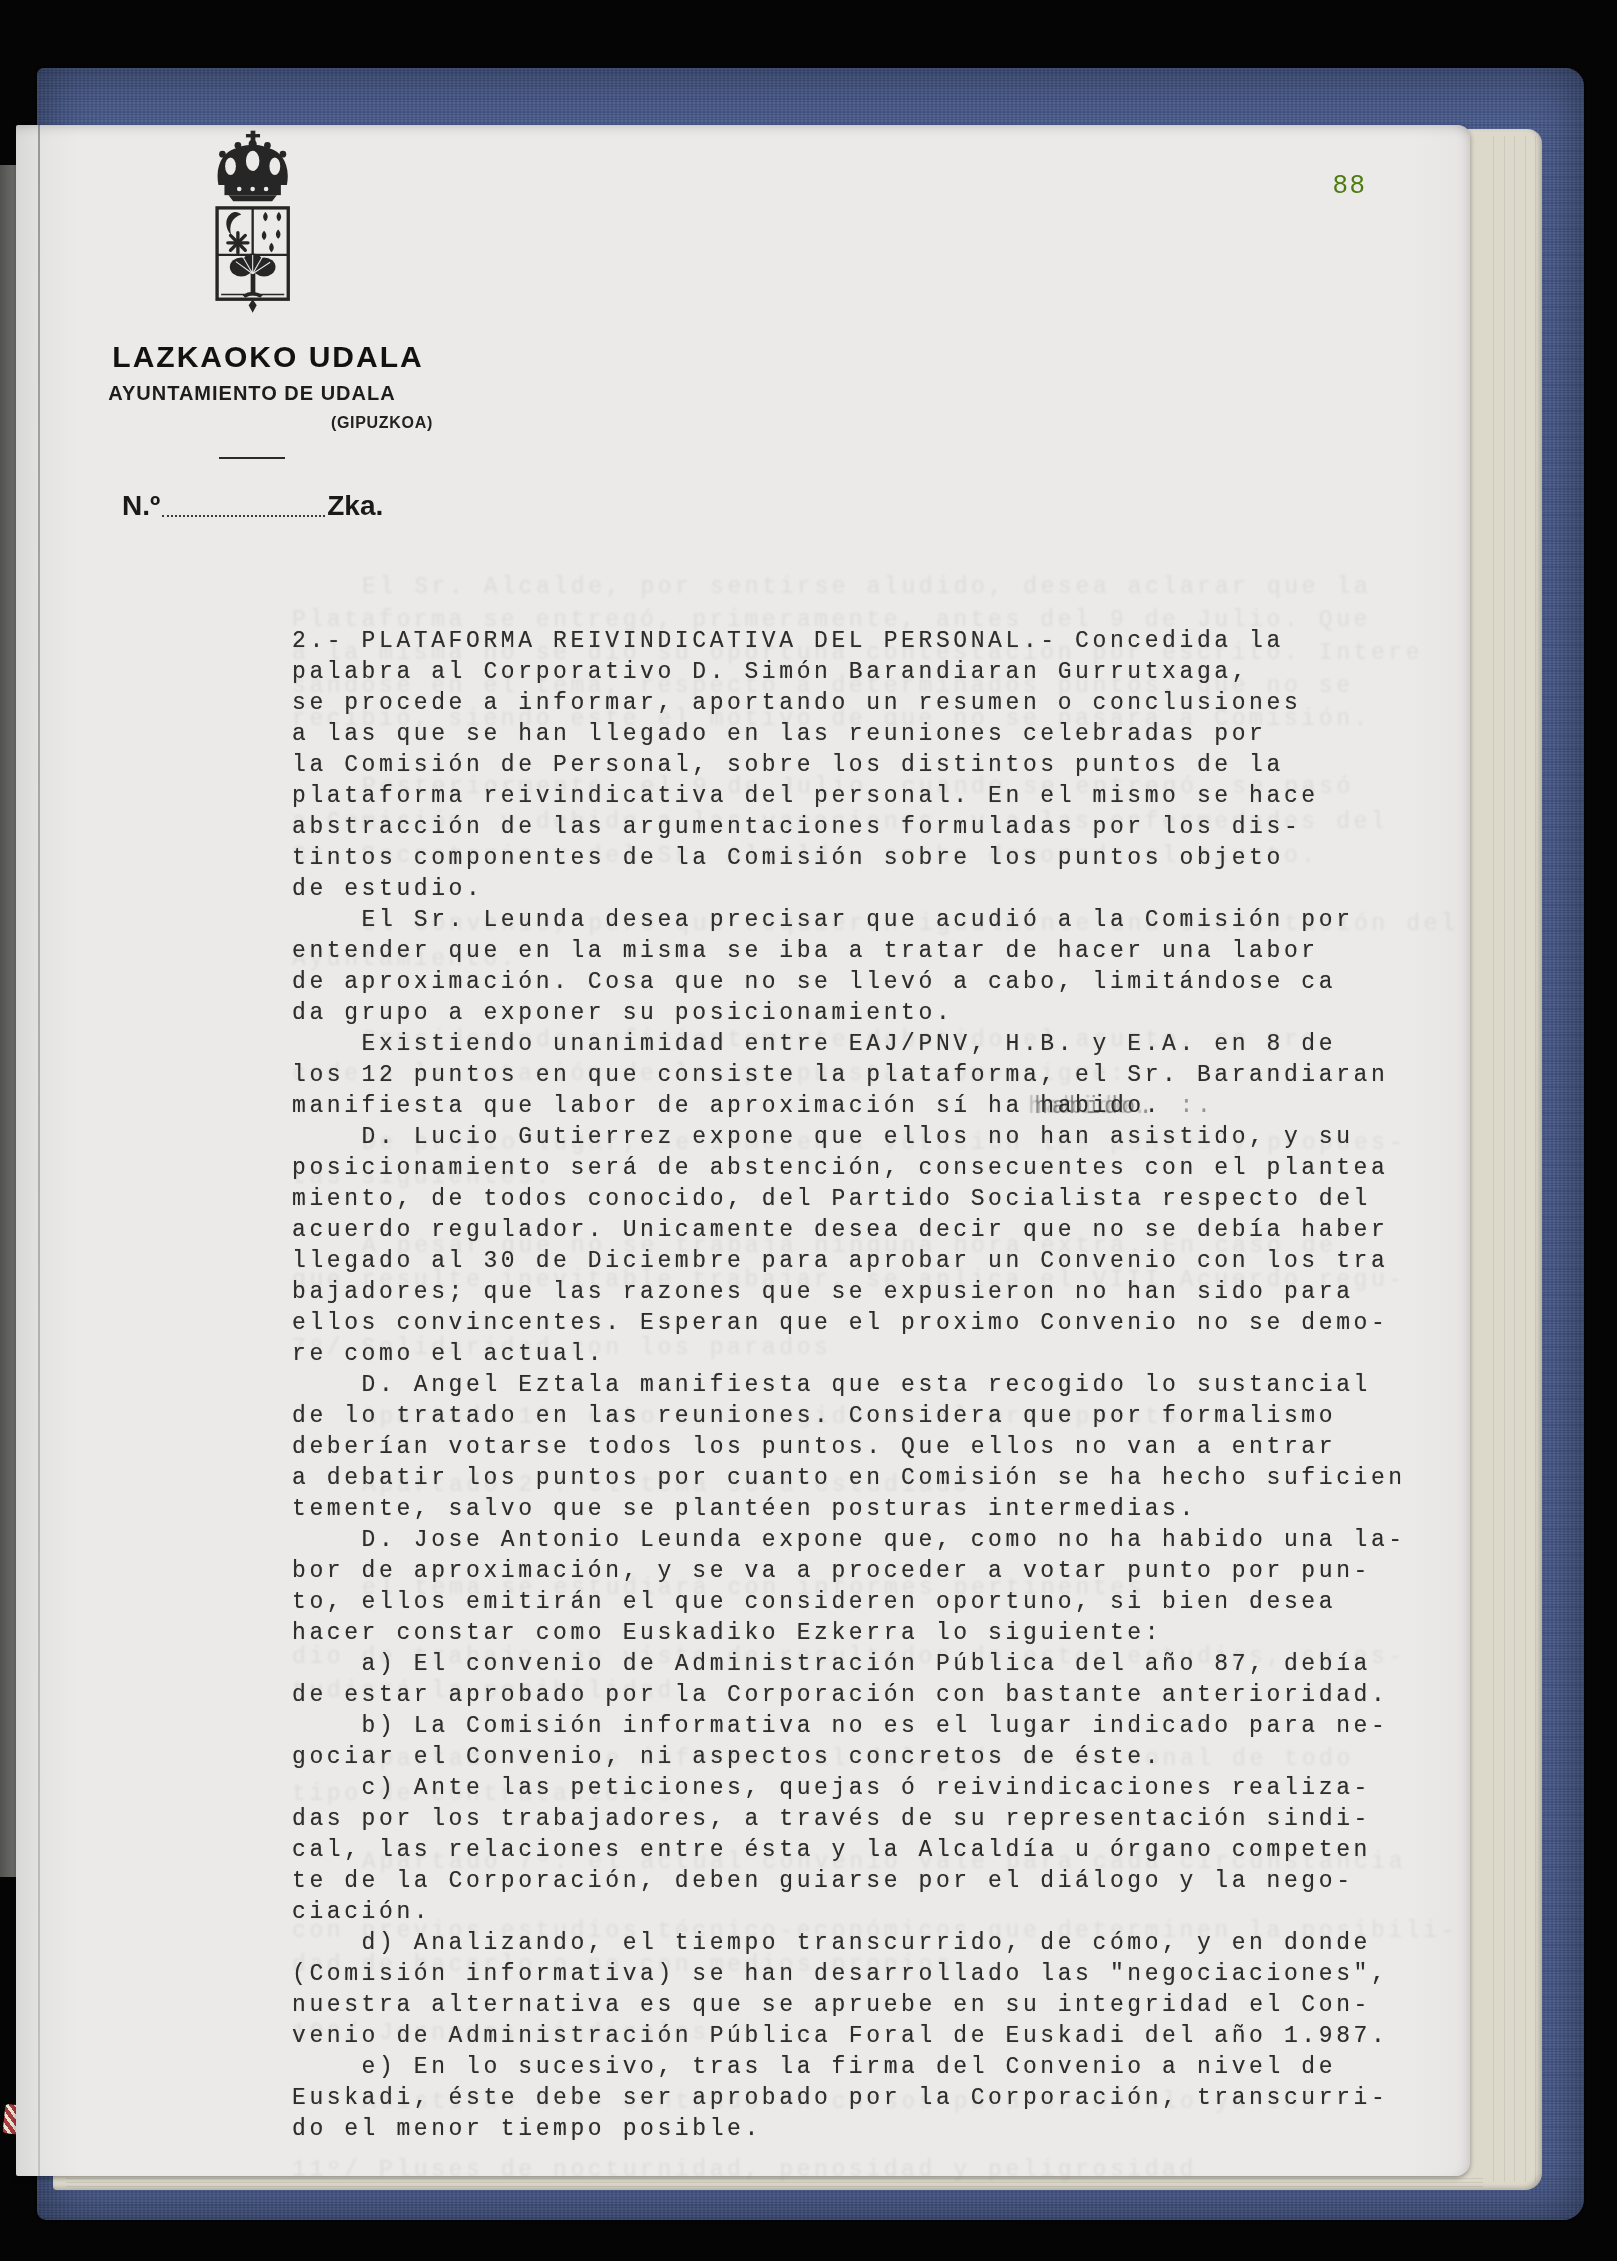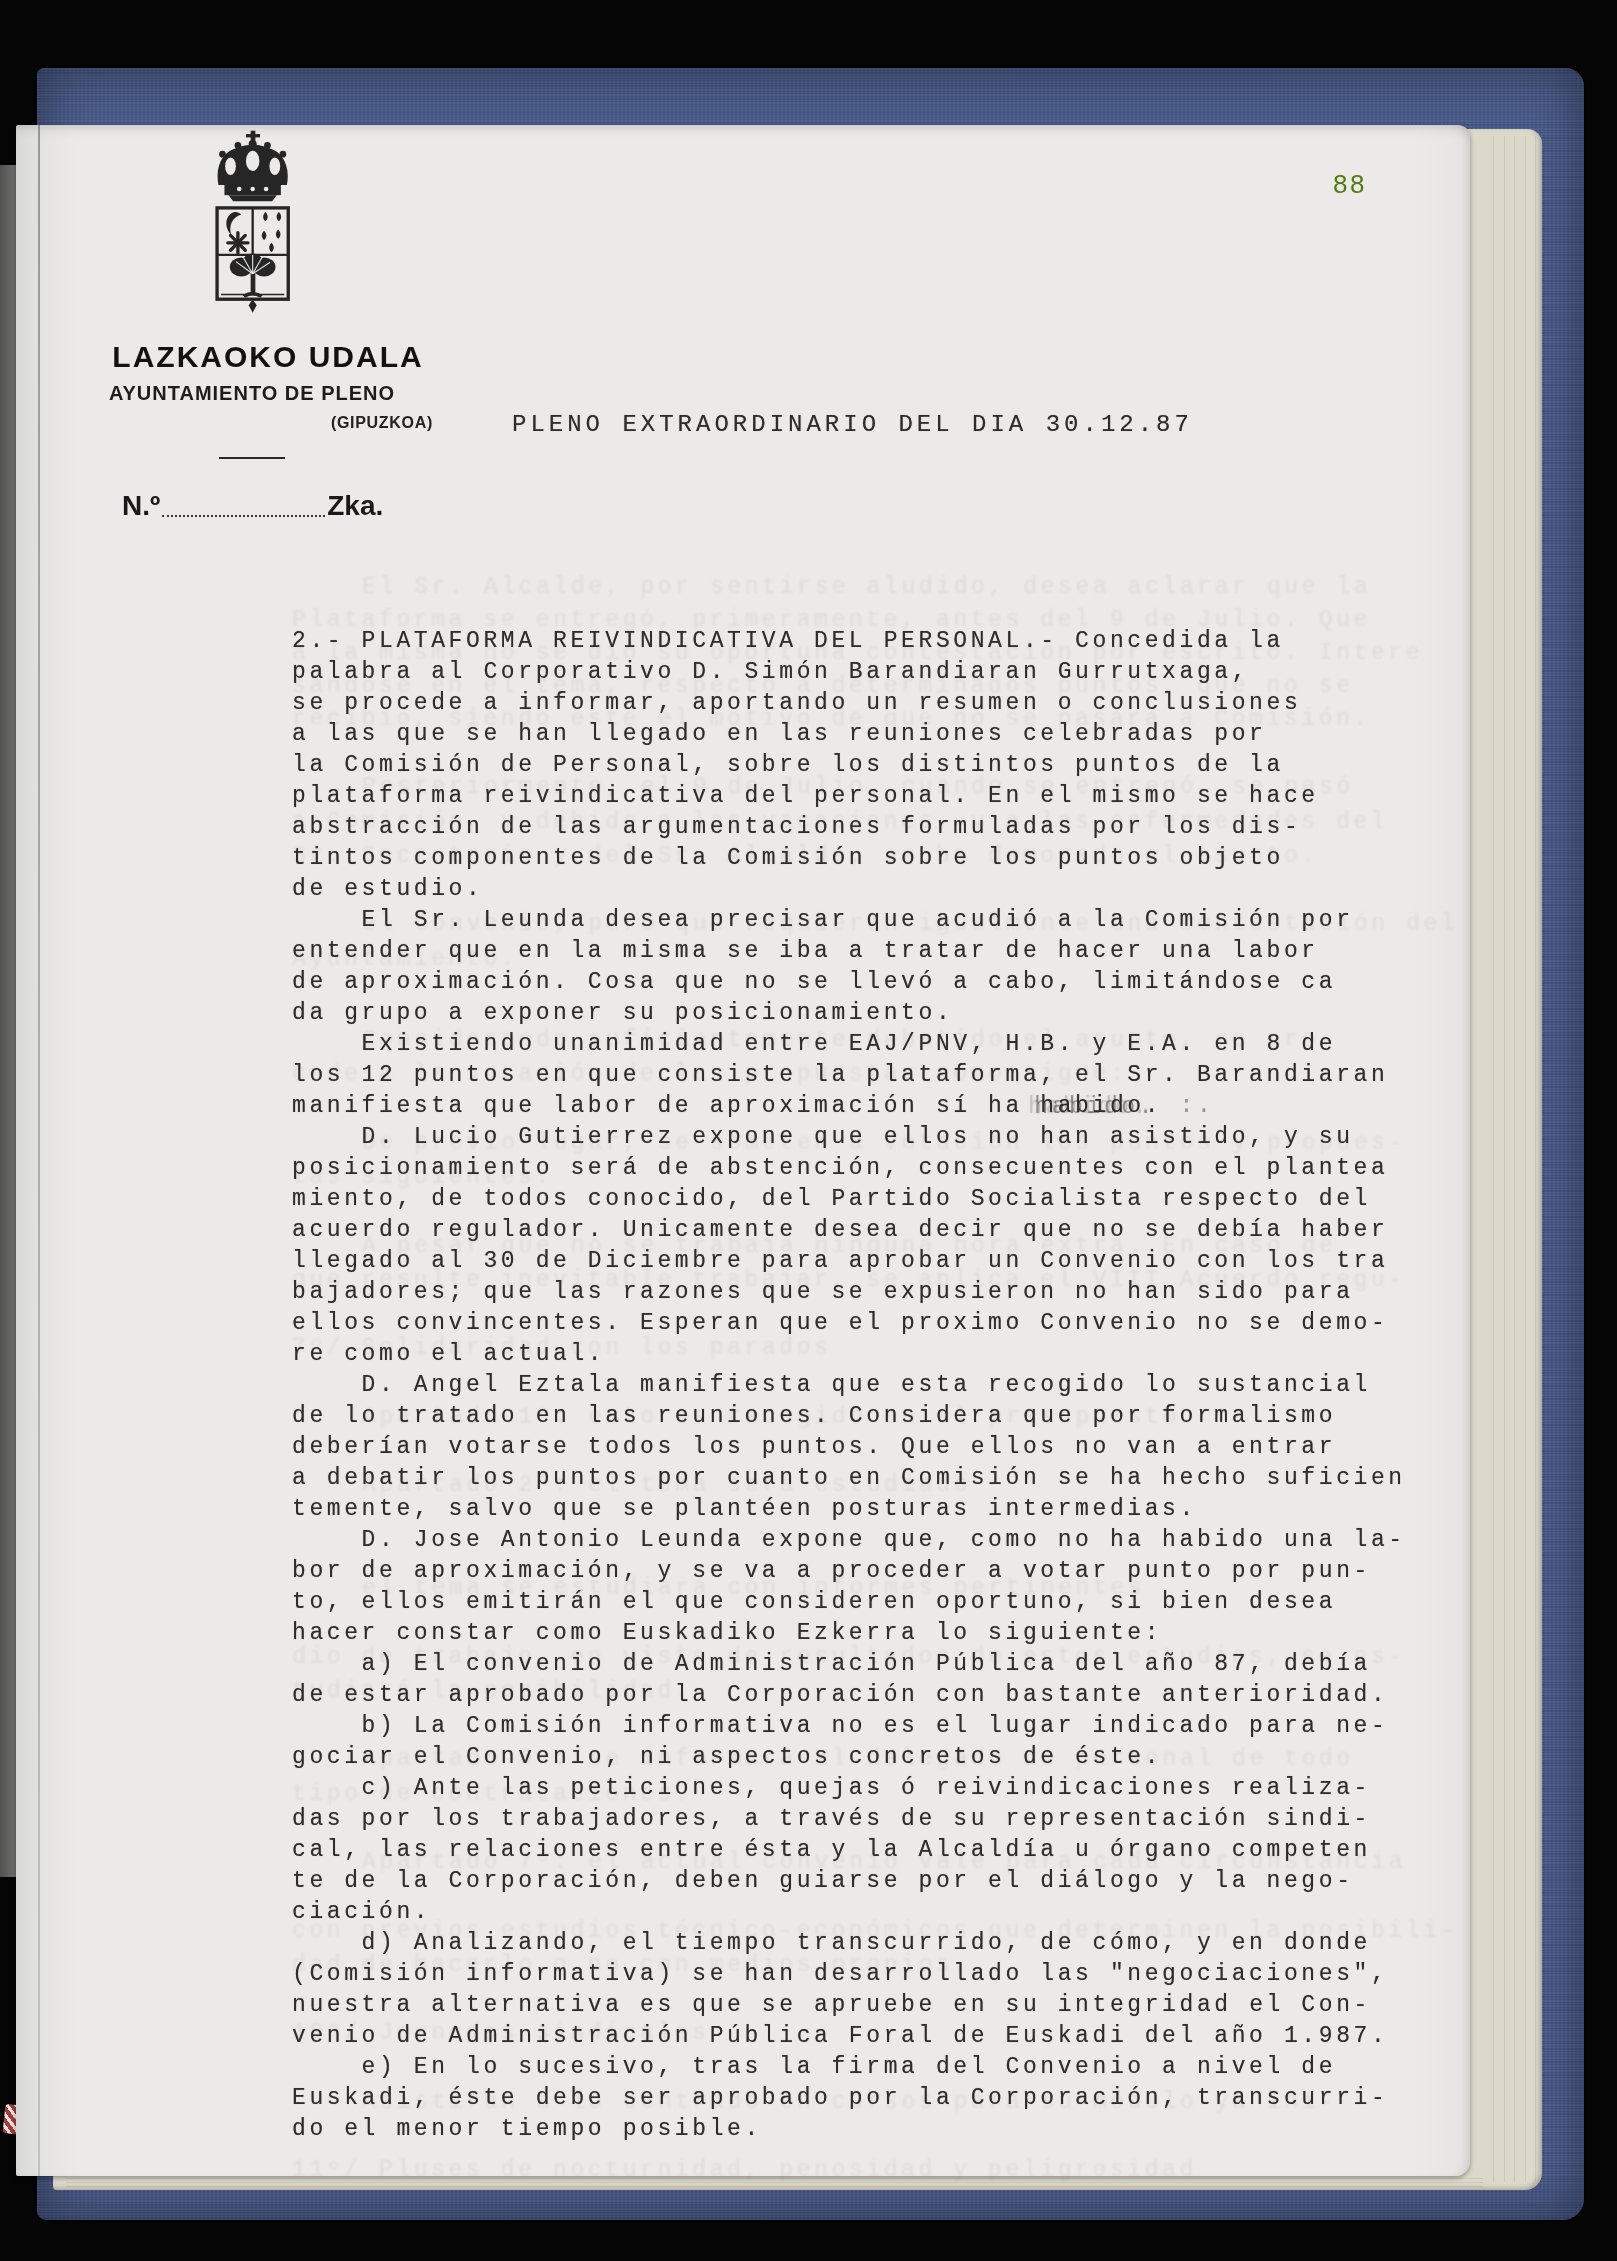--- a/index.html
+++ b/index.html
@@ -138,31 +138,30 @@
         <line x1="67" y1="214" x2="52" y2="188"></line>
         <line x1="67" y1="214" x2="67" y2="186"></line>
         <line x1="67" y1="214" x2="82" y2="188"></line>
         <line x1="67" y1="214" x2="93" y2="197"></line>
       </g>
       <path stroke="none" d="M67,252 L73,261 L67,272 L61,261 Z"></path>
     </g>
   </svg>
 
   <div class="org-basque">LAZKAOKO UDALA</div>
-  <div class="org-spanish">AYUNTAMIENTO DE PLENO</div>
+  <div class="org-spanish">AYUNTAMIENTO DE UDALA</div>
   <div class="org-prov">(GIPUZKOA)</div>
   <div class="org-rule"></div>
 
   <div class="doc-number">
     <span>N.º</span>
     <span class="leader"></span>
     <span>Zka.</span>
   </div>
 
-  <div class="session-title">PLENO EXTRAORDINARIO DEL DIA 30.12.87</div>
 
   <div class="page-number">88</div>
 
   <div id="ghost-layer">
       <div class="ghost" style="left: 362px; top: 574px;">El Sr. Alcalde, por sentirse aludido, desea aclarar que la</div>
       <div class="ghost" style="left: 292px; top: 607px;">Plataforma se entregó, primeramente, antes del 9 de Julio. Que</div>
       <div class="ghost" style="left: 292px; top: 640px;">a la misma no se dió su oportuna contestación por escrito. Intere</div>
       <div class="ghost" style="left: 292px; top: 673px;">sándose en el tema, respecto a determinados puntos, que no se</div>
       <div class="ghost" style="left: 292px; top: 706px;">recibió, siendo este el motivo de que no se pasara a Comisión.</div>
       <div class="ghost" style="left: 362px; top: 774px;">Posteriormente, el 9 de Julio, cuando se entregó, se pasó</div>

